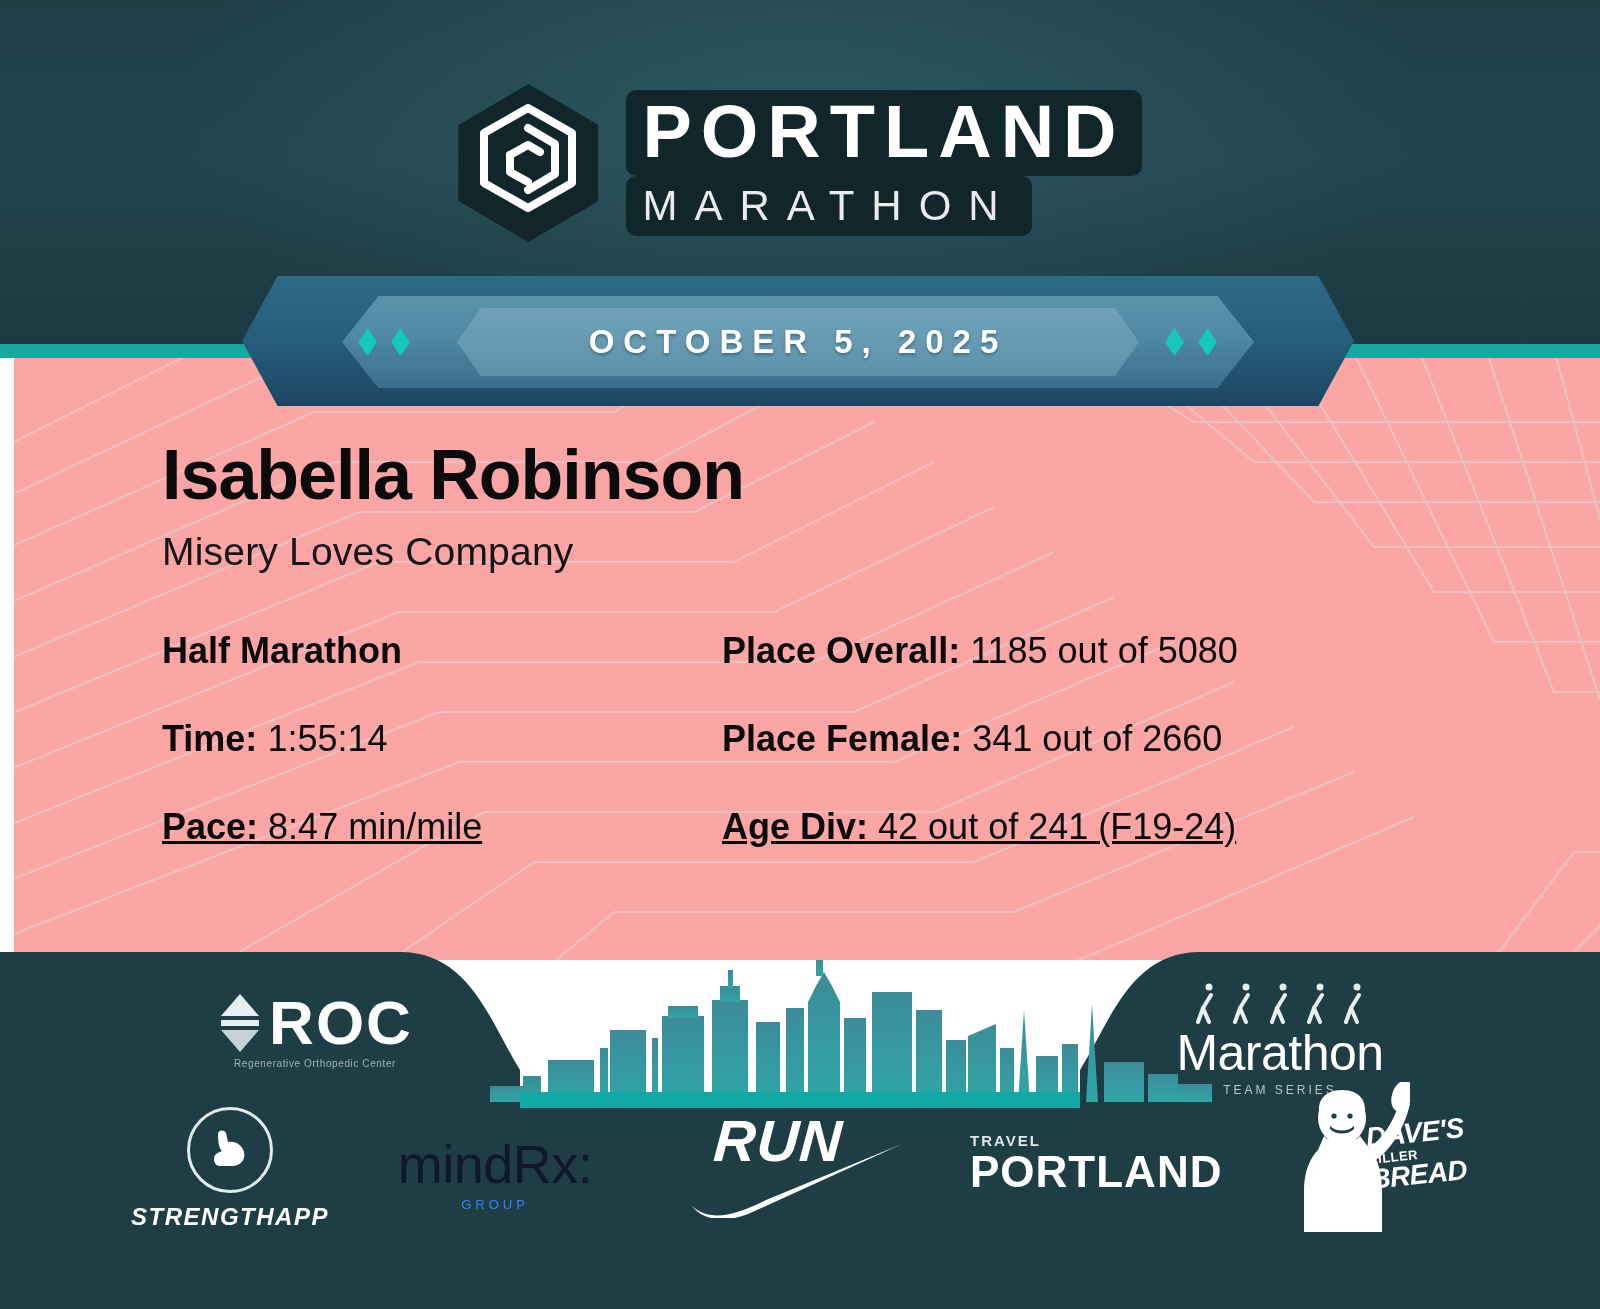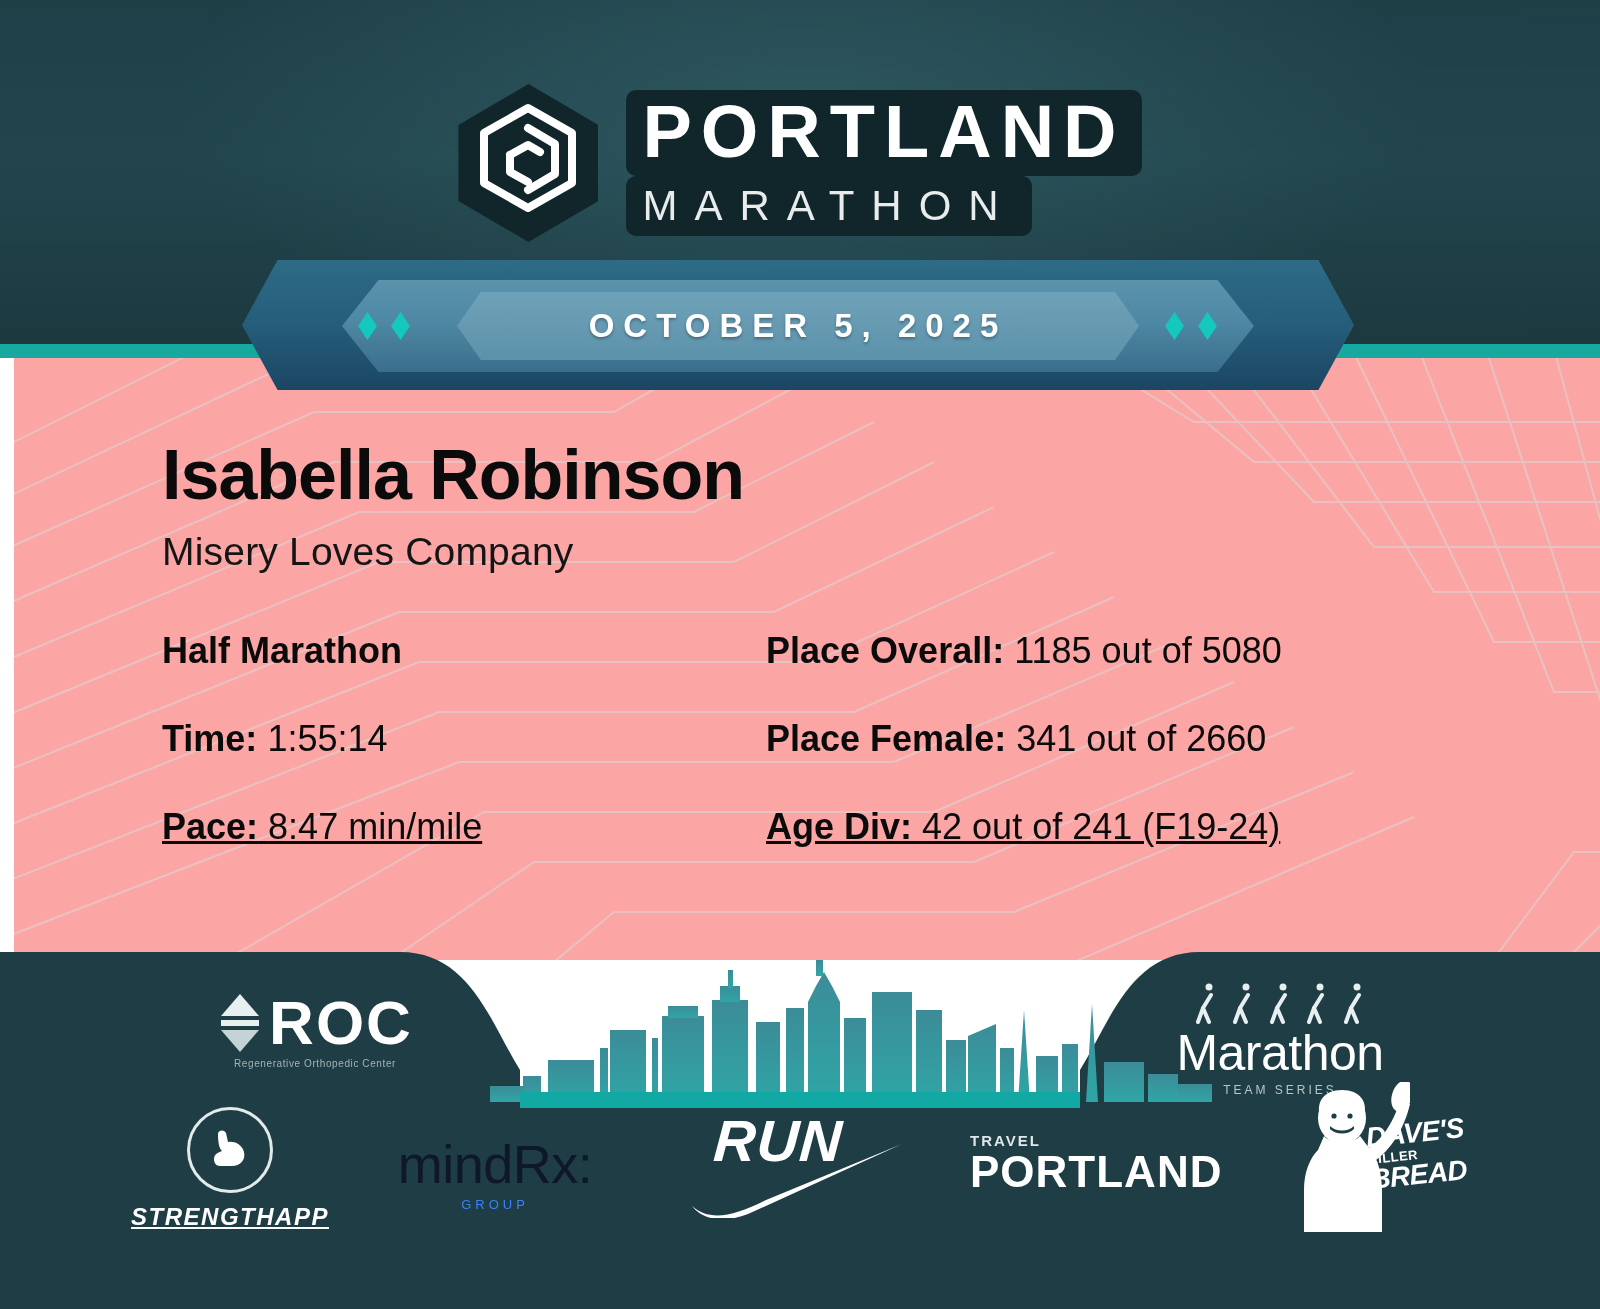--- a/index.html
+++ b/index.html
@@ -49,21 +49,21 @@
     font-size:74px; font-weight:700; color:#fff; letter-spacing:9px; line-height:1.02;
     white-space:nowrap;
   }
   #word-marathon{
     font-size:42px; font-weight:400; color:#e8eced; letter-spacing:17px; line-height:1.15;
     white-space:nowrap; margin-top:2px;
   }
 
   
   #date-ribbon-wrap{
-    position:absolute; left:242px; top:260px; width:1112px; height:130px; z-index:5;
+    position:absolute; left:242px; top:276px; width:1112px; height:130px; z-index:5;
   }
   #ribbon-outer{
     position:absolute; inset:0;
     background:linear-gradient(180deg,#2d6b86 0%, #255d7a 50%, #1b4663 100%);
     clip-path: polygon(3.2% 0%, 96.8% 0%, 100% 50%, 96.8% 100%, 3.2% 100%, 0% 50%);
     box-shadow:0 6px 16px rgba(0,0,0,.35);
   }
   #ribbon-inner{
     position:absolute; left:100px; top:20px; width:912px; height:92px;
     background:linear-gradient(180deg,#5b93ac 0%, #4e88a3 45%, #3a6f8c 100%);
@@ -98,21 +98,21 @@
   }
   #runner-name{
     font-size:70px; font-weight:700; color:#0b0b0b; letter-spacing:-1px;
     line-height:1; white-space:nowrap;
   }
   #team-name{
     font-size:39px; font-weight:400; color:#151515; margin-top:20px;
     letter-spacing:.2px; white-space:nowrap;
   }
   #stats{
-    display:flex; margin-top:56px;gap:44px;
+    display:flex; margin-top:56px;
   }
   #stats-left{ width:560px; flex:0 0 auto; }
   #stats-right{ flex:1 1 auto; }
   .stat-row{ font-size:36px; color:#0b0b0b; margin-bottom:46px; white-space:nowrap; }
   .stat-row:last-child{ margin-bottom:0;text-decoration:underline; }
   .stat-label{ font-weight:700; }
   .stat-value{ font-weight:400; }
   .stat-solo{ font-weight:700; font-size:36px; }
 
   
@@ -385,21 +385,21 @@
           <circle cx="20" cy="7" r="3.5" fill="#e8eff0" stroke="none"></circle>
           <path d="M22 15 L14 28 L9 42"></path>
               <path d="M14 28 L20 42"></path>
             </g>
           </svg>
       </div>
       <div id="mts-text">Marathon</div>
       <div id="mts-sub">TEAM SERIES</div>
     </div>
 
-    <div class="logo" style="left:80px; top:155px; width:300px;text-decoration:underline;">
+    <div class="logo" style="left:80px; top:155px; width:300px;">
       <div id="sa-circle">
         <svg width="52" height="52" viewBox="0 0 52 52">
           <path d="M14 10 C14 6 20 5 22 9 L24 18 C30 17 38 20 40 28
                    C42 36 36 42 28 42 L16 42 C12 42 10 39 10 35
                    C10 30 15 28 18 27 C15 24 14 18 14 10 Z" fill="#ffffff"></path>
         </svg>
       </div>
       <div id="sa-text">STRENGTHAPP</div>
     </div>
 

